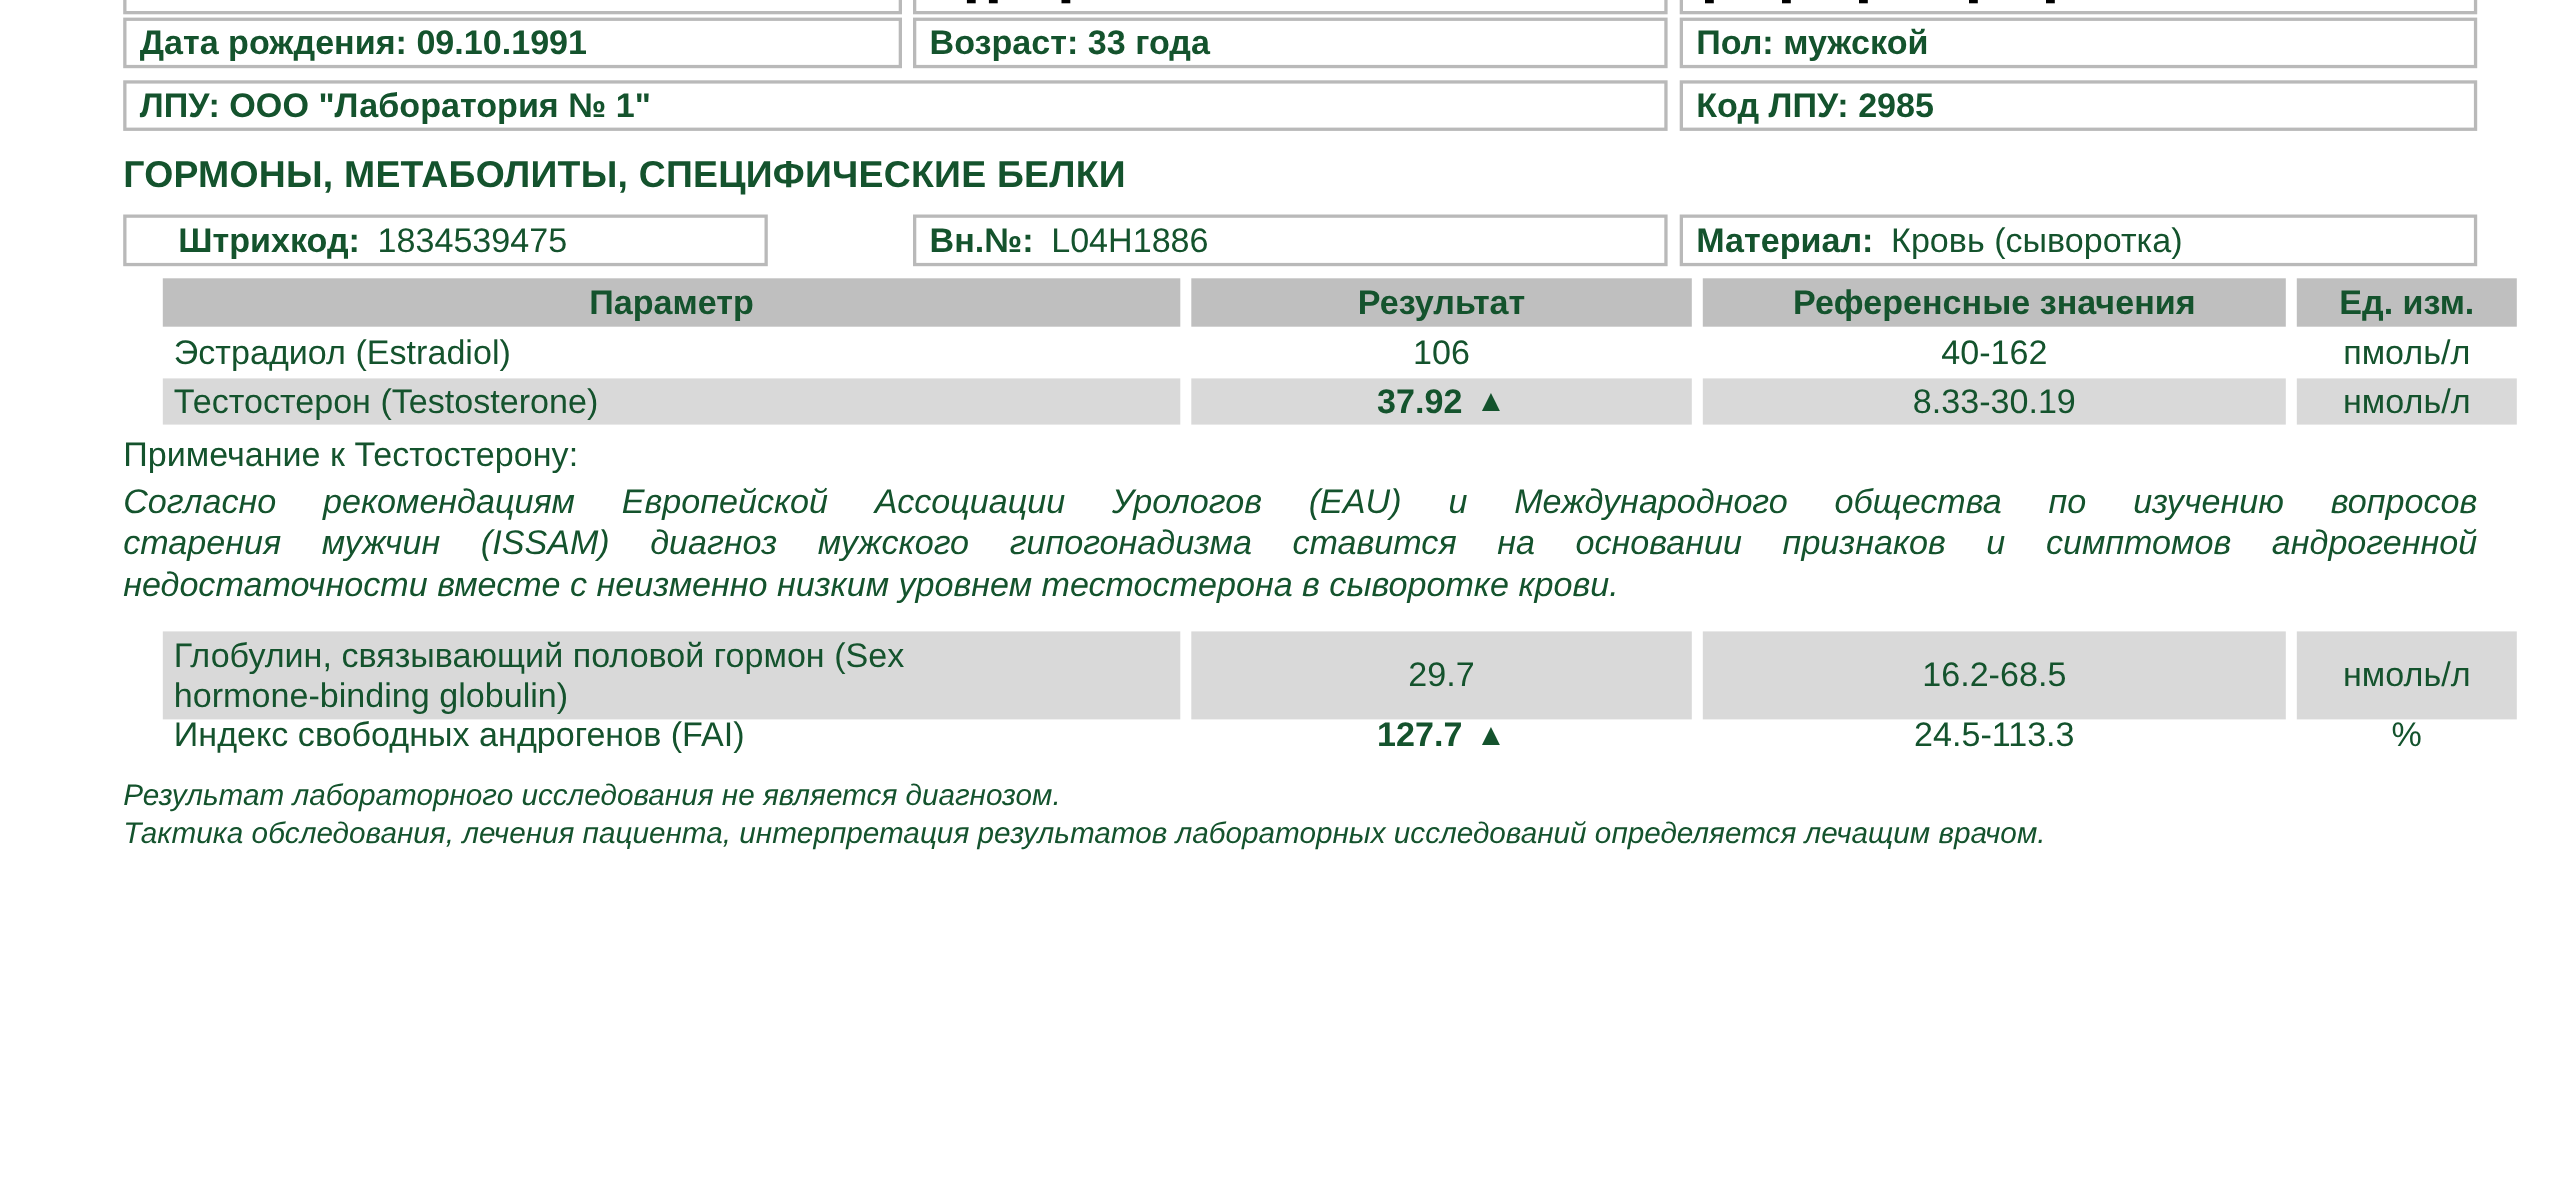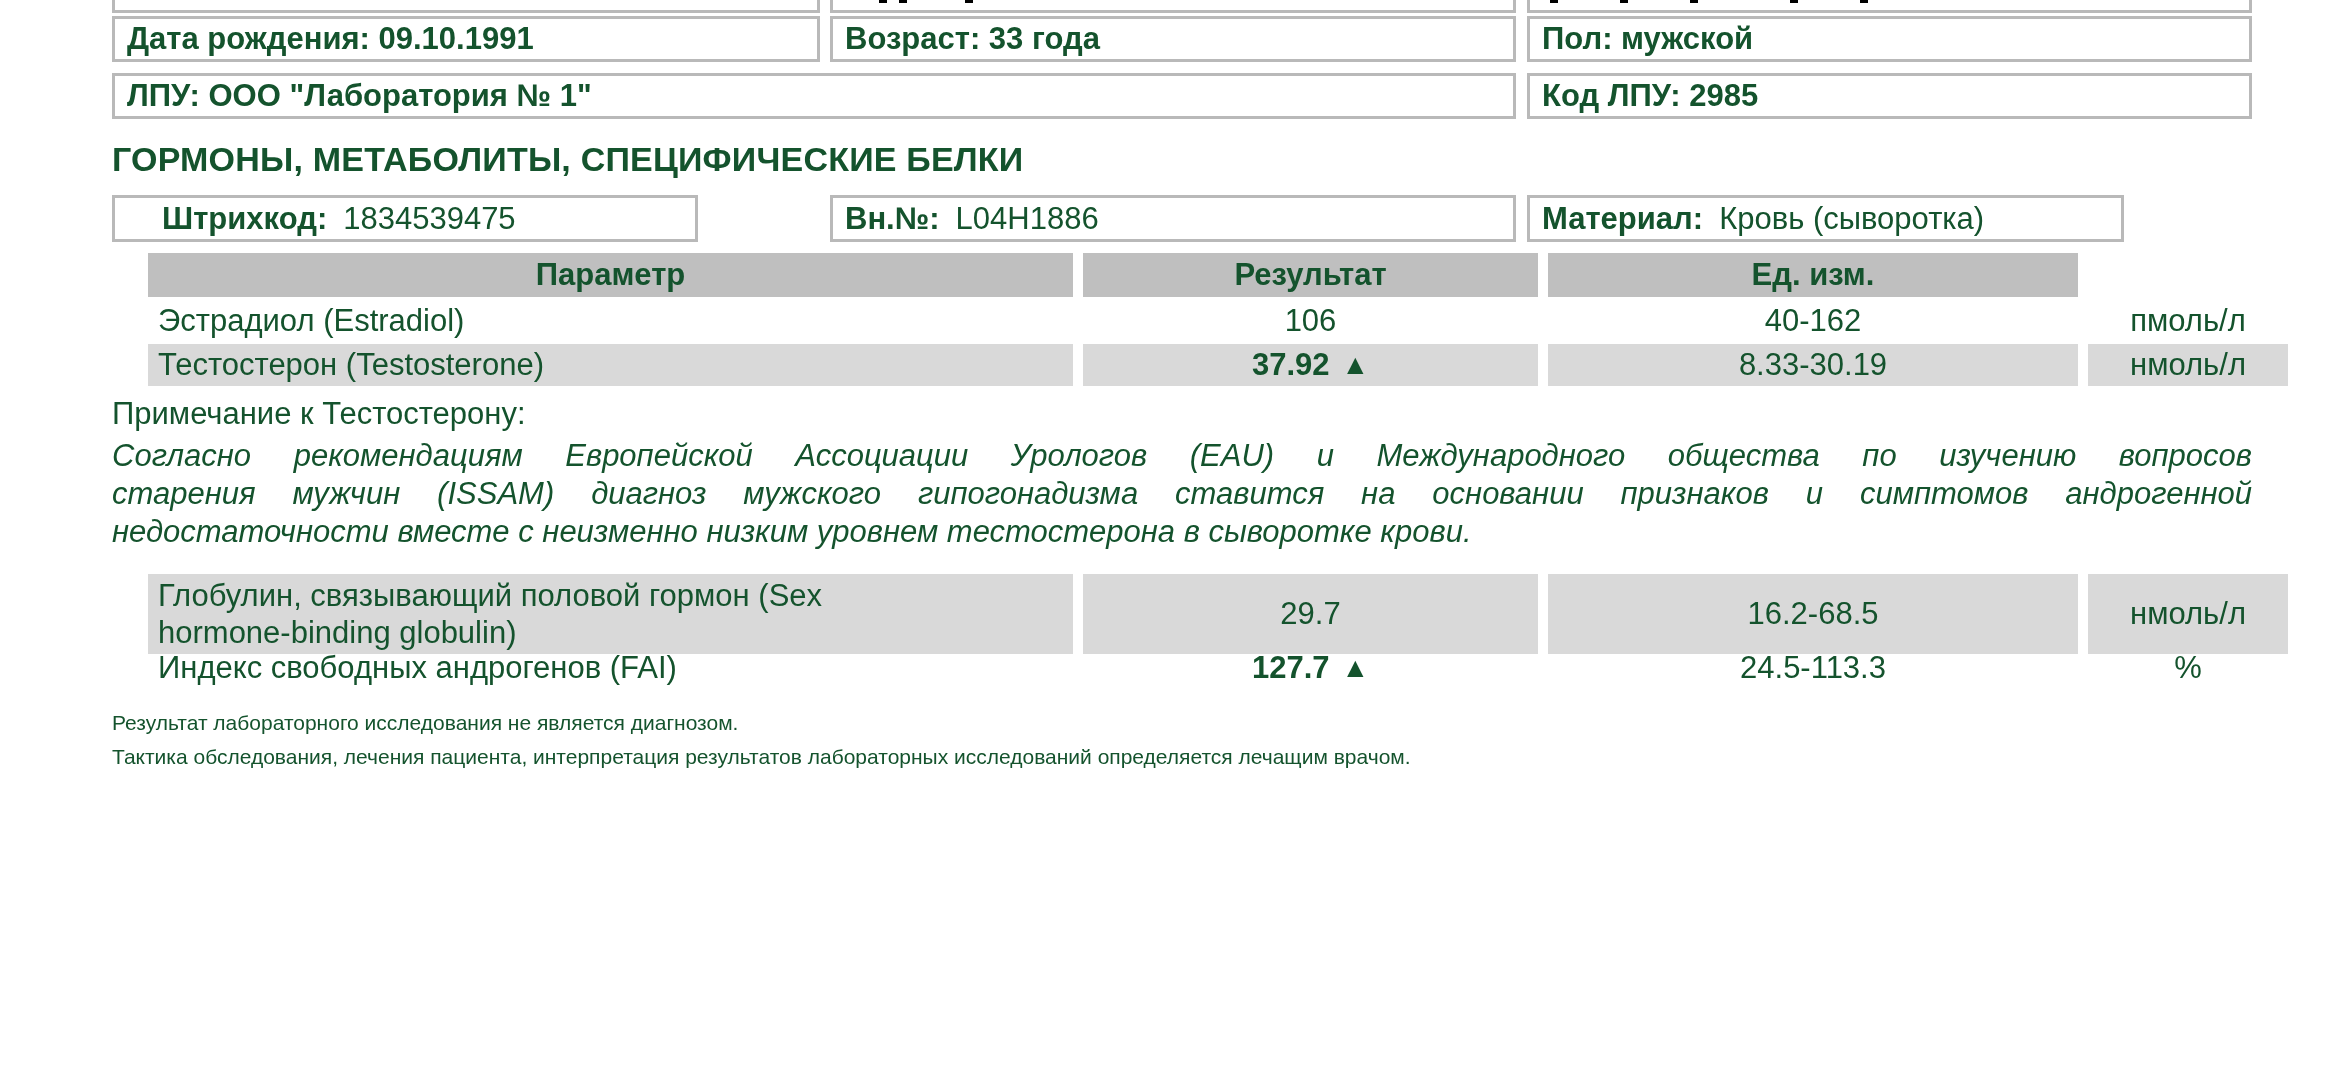--- a/index.html
+++ b/index.html
@@ -102,21 +102,22 @@
     line-height: 38px;
   }
   .note-paragraph .jline {
     text-align: justify;
     text-align-last: justify;
   }
   .footnotes {
     position: absolute;
     left: 112px;
     top: 706px;
-    font-size: 21px;
+    font-size: 27px;
+    font-style: italic;
     line-height: 34px;
   }
 </style>
 </head>
 <body>
 
 <div class="page">
 
   <div class="ibox" style="left:112px; width:708px; top:-33px;"></div>
   <div class="ibox" style="left:830px; width:686px; top:-33px;">
@@ -152,28 +153,29 @@
   <div class="section-title">ГОРМОНЫ, МЕТАБОЛИТЫ, СПЕЦИФИЧЕСКИЕ БЕЛКИ</div>
 
   <div class="ibox" style="left:112px; width:586px; top:195px; height:47px;padding-left:47px;">
     <span class="lbl">Штрихкод:</span>
     <span class="val">1834539475</span>
   </div>
   <div class="ibox" style="left:830px; width:686px; top:195px; height:47px;">
     <span class="lbl">Вн.№:</span>
     <span class="val">L04H1886</span>
   </div>
-  <div class="ibox" style="left:1527px; width:597px; top:195px; height:47px;">
+  <div class="ibox" style="left:1527px; width:725px; top:195px; height:47px;">
     <span class="lbl">Материал:</span>
     <span class="val">Кровь (сыворотка)</span>
   </div>
 
   <div class="trow thead" style="top:253px; height:44px;">
     <div class="cell">Параметр</div>
     <div class="cell">Результат</div>
+    <div class="cell">Референсные значения</div>
     <div class="cell">Ед. изм.</div>
   </div>
 
   <div class="trow" style="top:297px; height:47px;">
     <div class="cell param">Эстрадиол (Estradiol)</div>
     <div class="cell">106</div>
     <div class="cell">40-162</div>
     <div class="cell">пмоль/л</div>
   </div>
 

